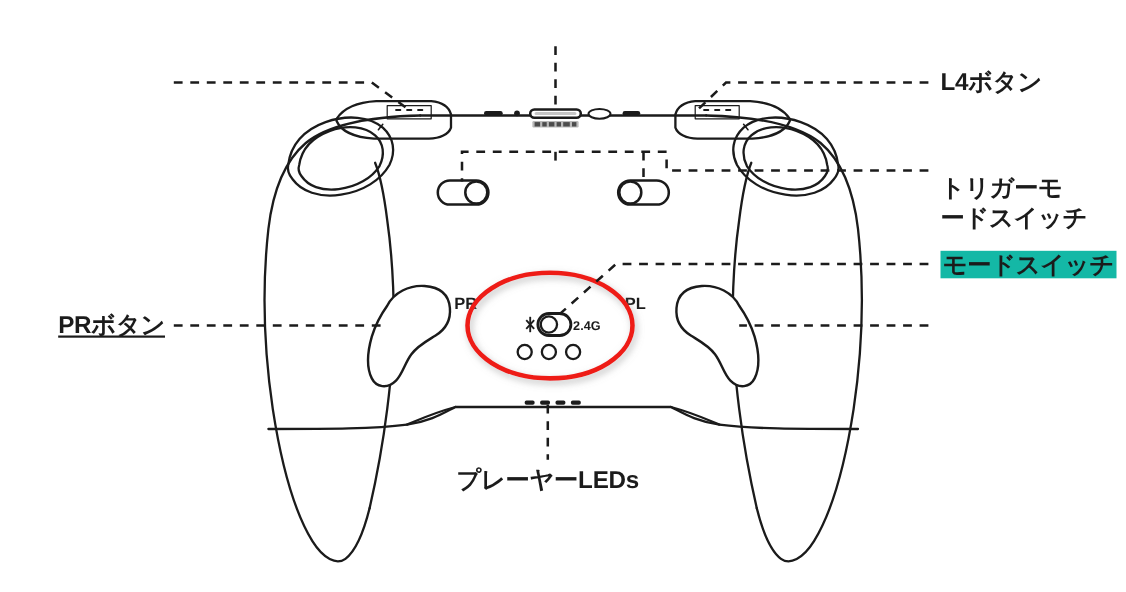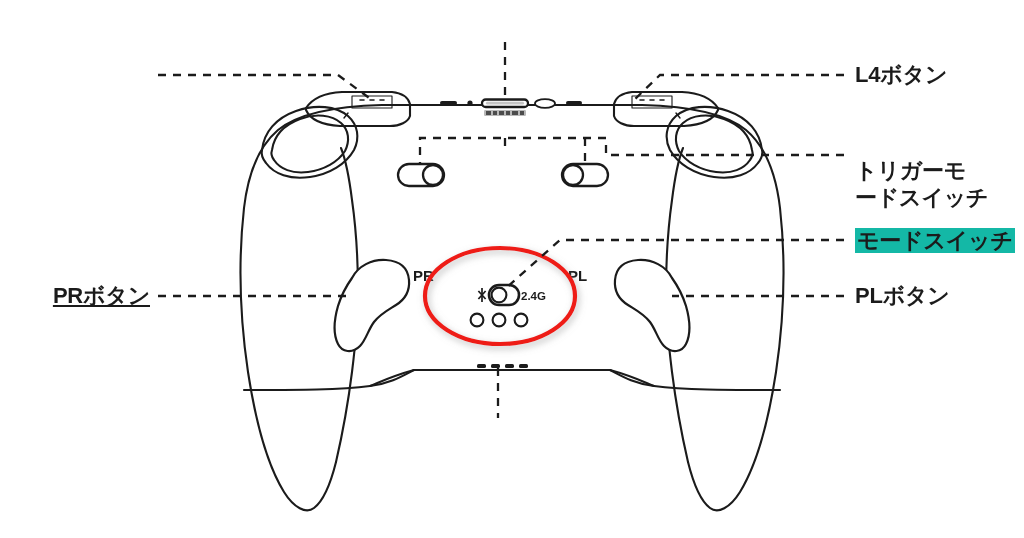--- a/index.html
+++ b/index.html
@@ -278,16 +278,16 @@
     <span>トリガーモ</span><br>
     <span>ードスイッチ</span>
   </div>
 
   <div class="label label-lg label-right" style="left:855px; top:228px; width:180px;">
     <span class="hl">モードスイッチ</span>
   </div>
 
   <div class="label label-lg label-left" style="left:0px; top:283px; width:150px;text-decoration:underline;">PRボタン</div>
 
-  <div class="label label-lg label-right" style="left:855px; top:283px; width:170px;">PLボタン</div>
-
+
+  <div class="label label-lg label-center" style="left:398px; top:424px; width:200px;">プレーヤーLEDs</div>
 
 </div>
 
 </body></html>

